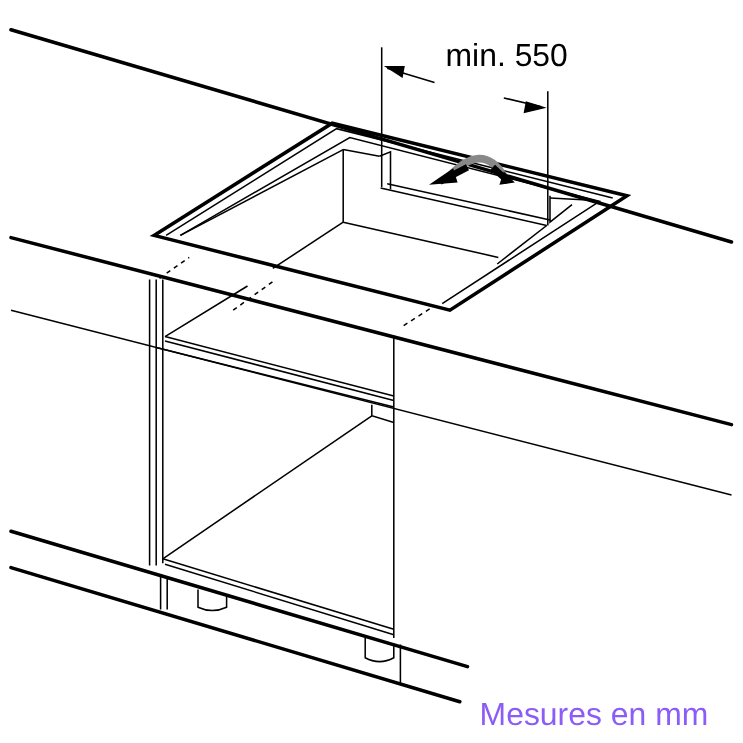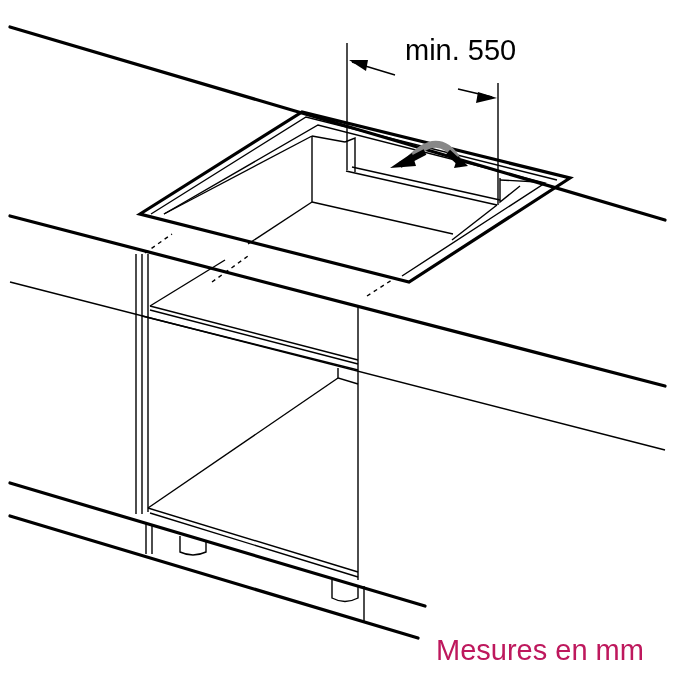--- a/index.html
+++ b/index.html
@@ -3,21 +3,21 @@
   <meta charset="utf-8">
   <style>
     html, body { margin: 0; padding: 0; background: #ffffff; }
     body { width: 675px; height: 675px; overflow: hidden; position: relative; }
     #diagram { position: absolute; left: 0; top: 0; width: 675px; height: 675px; }
     .thick { stroke: #000; stroke-width: 3.2; fill: none; stroke-linecap: round; }
     .thin { stroke: #000; stroke-width: 1.4; fill: none; }
     .dash { stroke: #000; stroke-width: 1.4; fill: none; stroke-dasharray: 4 4; }
     .lbl { font-family: "Liberation Sans", sans-serif; fill: #000; }
     .dim-label { font-size: 29px; }
-    .caption { position: absolute; left: 436px; top: 634px; font-family: "Liberation Sans", sans-serif; font-size: 29px; color: #be185d; white-space: nowrap; }
+    .caption { position: absolute; left: 436px; top: 634px; font-family: "Liberation Sans", sans-serif; font-size: 29px; color: #8b5cf6; white-space: nowrap; }
   </style>
 </head>
 <body>
 
 <svg id="diagram" viewBox="0 0 675 675" xmlns="http://www.w3.org/2000/svg">
 
   <line class="thick" x1="10" y1="27" x2="665" y2="220"></line>
 
   <line class="thick" x1="10" y1="216" x2="665" y2="386"></line>
 

